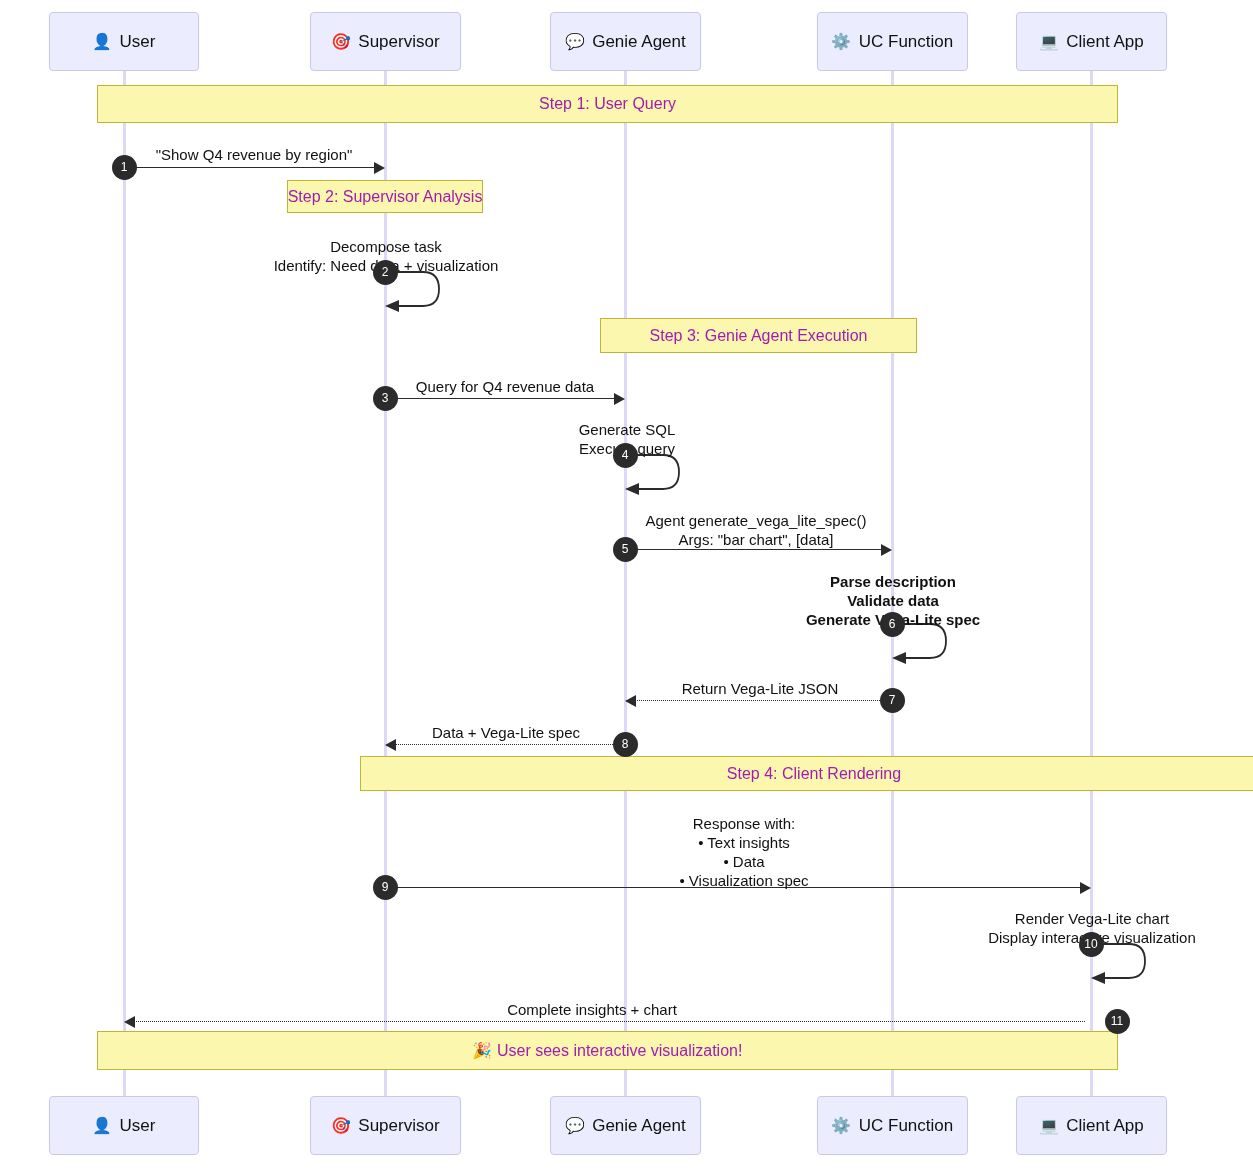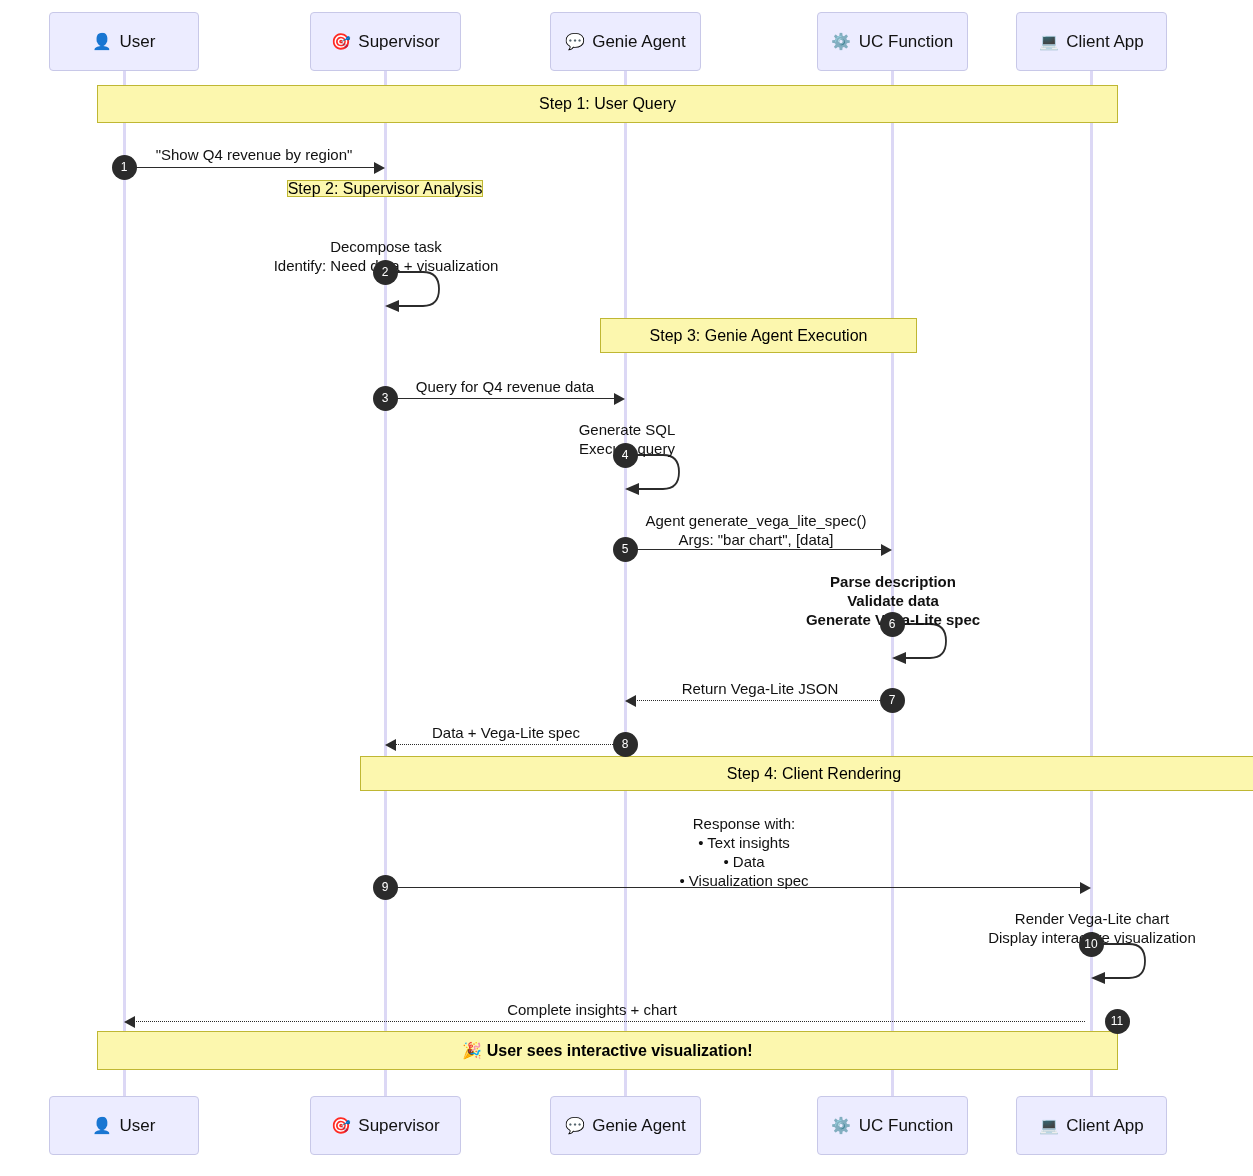--- a/index.html
+++ b/index.html
@@ -47,21 +47,21 @@
   
   .note {
     position: absolute;
     box-sizing: border-box;
     background: #FCF7AE;
     border: 1px solid #BFB733;
     display: flex;
     align-items: center;
     justify-content: center;
     font-size: 16px;
-    color: #000000;
+    color: #a21caf;
     white-space: nowrap;
     z-index: 3;
   }
   
   .msg-line {
     position: absolute;
     height: 0;
     border-top: 1.6px solid #2b2b2b;
     z-index: 2;
   }
@@ -213,24 +213,24 @@
         </svg>
       </div>
       <div class="seq-num" style="left: 1078.5px; top: 931.5px;">10</div>
       <div class="msg-label" style="left: 580px; top: 1000px; margin-left: 12px;">Complete insights + chart</div>
       <div class="msg-line dotted" style="left: 130px; width: 955px; top: 1021px;"></div>
       <div class="arrowhead left" style="top: 1016px; left: 124px;"></div>
       <div class="seq-num" style="left: 1078.5px; top: 1008.5px; margin-left: 26px;">11</div>
     </div>
   <div id="layer-notes">
       <div class="note" style="left: 97px; width: 1021px; top: 85px; height: 38px;">Step 1: User Query</div>
-      <div class="note" style="left: 287px; width: 196px; top: 180px; height: 17px;">Step 2: Supervisor Analysis</div>
+      <div class="note" style="left: 287px; width: 196px; top: 180px; height: 33px;">Step 2: Supervisor Analysis</div>
       <div class="note" style="left: 600px; width: 317px; top: 318px; height: 35px;">Step 3: Genie Agent Execution</div>
       <div class="note" style="left: 360px; width: 908px; top: 756px; height: 35px;">Step 4: Client Rendering</div>
-      <div class="note" style="left: 97px; width: 1021px; top: 1031px; height: 39px; font-weight: bold;">🎉 User sees interactive visualization!</div>
+      <div class="note" style="left: 97px; width: 1021px; top: 1031px; height: 39px;">🎉 User sees interactive visualization!</div>
     </div>
   <div id="layer-actors-bottom">
       <div class="actor-box" style="left: 49px; width: 150px; top: 1096px;">
         <span class="actor-emoji">👤</span>
         <span>User</span>
       </div>
       <div class="actor-box" style="left: 310px; width: 151px; top: 1096px;">
         <span class="actor-emoji">🎯</span>
         <span>Supervisor</span>
       </div>

